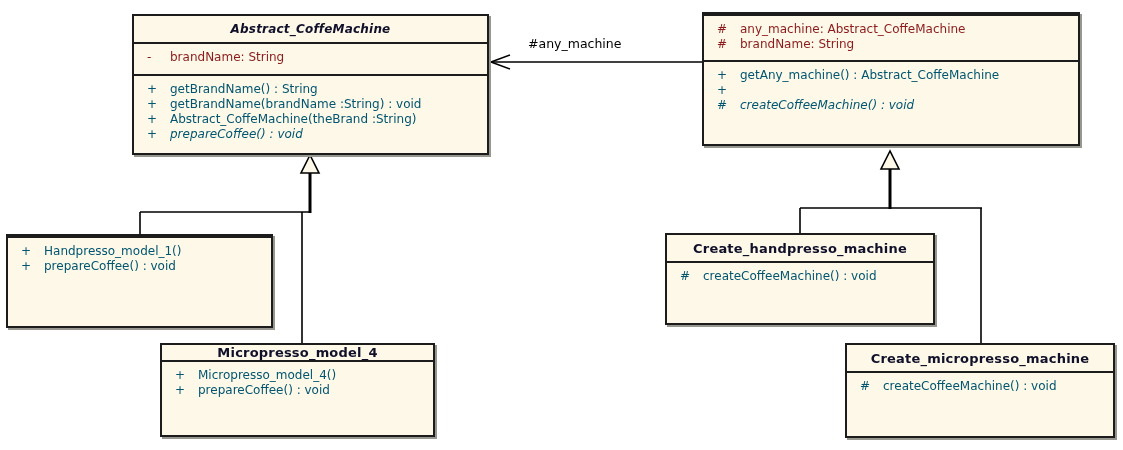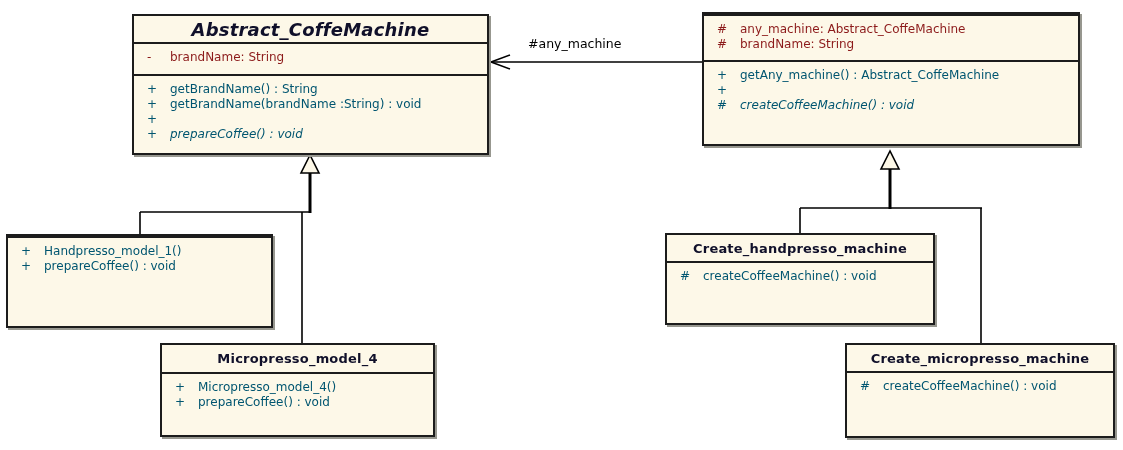--- a/index.html
+++ b/index.html
@@ -24,21 +24,21 @@
     background:var(--box-fill);
     border:2px solid var(--box-border);
     box-shadow:2px 2px 0 var(--shadow);
     box-sizing:content-box;
   }
   .uml-title{
     display:flex;align-items:center;justify-content:center;
     font-weight:bold;color:var(--title-color);
     font-size:13px;letter-spacing:0.2px;white-space:nowrap;
   }
-  .uml-title.abstract{font-style:italic;font-size:18px;}
+  .uml-title.abstract{font-style:italic;font-size:12px;}
   .uml-sec{border-top:2px solid var(--box-border);padding-top:6px;box-sizing:border-box;}
   .m-row{display:flex;font-size:12px;line-height:15px;white-space:nowrap;}
   .m-row.attr{color:var(--attribute-color);}
   .m-row.meth{color:var(--method-color);}
   .m-row.italic .m-txt{font-style:italic;}
   .m-vis{width:23px;margin-left:13px;flex:none;}
   .assoc-label{
     position:absolute;left:528px;top:36px;width:124px;
     font-size:12.5px;color:#000;white-space:nowrap;
   }
@@ -85,20 +85,21 @@
     <div class="m-row meth">
       <span class="m-vis">+</span>
       <span class="m-txt">getBrandName() : String</span>
     </div>
     <div class="m-row meth">
       <span class="m-vis">+</span>
       <span class="m-txt">getBrandName(brandName :String) : void</span>
     </div>
     <div class="m-row meth">
       <span class="m-vis">+</span>
+      <span class="m-txt">Abstract_CoffeMachine(theBrand :String)</span>
     </div>
     <div class="m-row meth italic">
       <span class="m-vis">+</span>
       <span class="m-txt">prepareCoffee() : void</span>
     </div>
   </div>
 </div>
 
 <div class="uml-class" style="left:702px;top:12px;width:374px;height:130px">
   <div class="uml-sec" style="height:46px">
@@ -133,21 +134,21 @@
       <span class="m-txt">Handpresso_model_1()</span>
     </div>
     <div class="m-row meth">
       <span class="m-vis">+</span>
       <span class="m-txt">prepareCoffee() : void</span>
     </div>
   </div>
 </div>
 
 <div class="uml-class" style="left:160px;top:343px;width:271px;height:90px">
-  <div class="uml-title" style="height:27px">Micropresso_model_4</div>
+  <div class="uml-title" style="height:15px">Micropresso_model_4</div>
   <div class="uml-sec" style="height:61px">
     <div class="m-row meth">
       <span class="m-vis">+</span>
       <span class="m-txt">Micropresso_model_4()</span>
     </div>
     <div class="m-row meth">
       <span class="m-vis">+</span>
       <span class="m-txt">prepareCoffee() : void</span>
     </div>
   </div>

